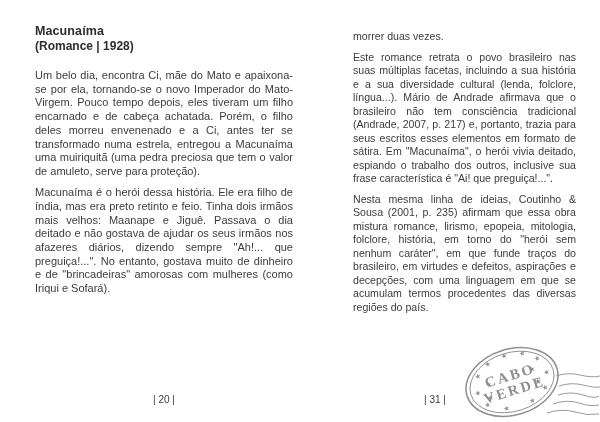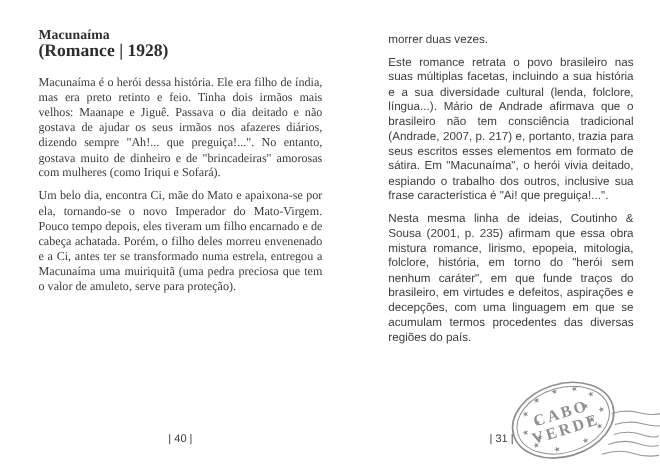--- a/index.html
+++ b/index.html
@@ -5,67 +5,67 @@
   html,body { margin:0; padding:0; }
   body {
     width:600px; height:422px;
     background:#ffffff;
     font-family:"Liberation Sans", sans-serif;
     color:#3c3c3c;
     position:relative;
     overflow:hidden;
   }
   .page { position:absolute; top:0; }
-  .page-left  { left:35px;  width:258px;font-family:Liberation Serif, serif; }
+  .page-left  { left:35px;  width:258px; }
   .page-right { left:337px; width:239px; }
 
   .title-block { margin-top:24px; margin-bottom:15px; }
   .book-title {
     font-size:12.5px; font-weight:bold; color:#2e2e2e;
     margin:0; line-height:15px; letter-spacing:0.1px;
   }
   .book-subtitle {
-    font-size:16px; font-weight:bold; color:#2e2e2e;
+    font-size:12px; font-weight:bold; color:#2e2e2e;
     margin:0; line-height:15px;
   }
 
   .page-left  p { font-size:11px;   line-height:13.7px; margin:0 0 7.5px 0; text-align:justify; }
   .page-right p { font-size:10.6px; line-height:13.5px; margin:0 0 7px 16px;   text-align:justify; }
   .page-right .body-text-block { margin-top:30px; }
 
   .page-footer {
     position:absolute; top:394px;
     font-size:10px; color:#3c3c3c; text-align:center;
   }
   .footer-left  { left:35px;  width:258px; }
-  .footer-right { left:345px; width:222px; }
+  .footer-right { left:324px; width:222px; }
 
   .stamp-wrap { position:absolute; left:452px; top:338px; width:148px; height:84px; }
 </style>
 </head>
 <body>
 
 <div class="page page-left">
   <div class="title-block">
     <h1 class="book-title">Macunaíma</h1>
     <h2 class="book-subtitle">(Romance | 1928)</h2>
   </div>
+  <p>Um belo dia, encontra Ci, mãe do Mato e apaixona-se por ela, tornando-se o novo Imperador do Mato-Virgem. Pouco tempo depois, eles tiveram um filho encarnado e de cabeça achatada. Porém, o filho deles morreu envenenado e a Ci, antes ter se transformado numa estrela, entregou a Macunaíma uma muiriquitã (uma pedra preciosa que tem o valor de amuleto, serve para proteção).</p>
   <p>Macunaíma é o herói dessa história. Ele era filho de índia, mas era preto retinto e feio. Tinha dois irmãos mais velhos: Maanape e Jiguê. Passava o dia deitado e não gostava de ajudar os seus irmãos nos afazeres diários, dizendo sempre "Ah!... que preguiça!...". No entanto, gostava muito de dinheiro e de "brincadeiras" amorosas com mulheres (como Iriqui e Sofará).</p>
-  <p>Um belo dia, encontra Ci, mãe do Mato e apaixona-se por ela, tornando-se o novo Imperador do Mato-Virgem. Pouco tempo depois, eles tiveram um filho encarnado e de cabeça achatada. Porém, o filho deles morreu envenenado e a Ci, antes ter se transformado numa estrela, entregou a Macunaíma uma muiriquitã (uma pedra preciosa que tem o valor de amuleto, serve para proteção).</p>
 </div>
 
 <div class="page page-right">
   <div class="body-text-block">
     <p>morrer duas vezes.</p>
     <p>Este romance retrata o povo brasileiro nas suas múltiplas facetas, incluindo a sua história e a sua diversidade cultural (lenda, folclore, língua...). Mário de Andrade afirmava que o brasileiro não tem consciência tradicional (Andrade, 2007, p. 217) e, portanto, trazia para seus escritos esses elementos em formato de sátira. Em "Macunaíma", o herói vivia deitado, espiando o trabalho dos outros, inclusive sua frase característica é "Ai! que preguiça!...".</p>
     <p>Nesta mesma linha de ideias, Coutinho &amp; Sousa (2001, p. 235) afirmam que essa obra mistura romance, lirismo, epopeia, mitologia, folclore, história, em torno do "herói sem nenhum caráter", em que funde traços do brasileiro, em virtudes e defeitos, aspirações e decepções, com uma linguagem em que se acumulam termos procedentes das diversas regiões do país.</p>
   </div>
 </div>
 
-<div class="page-footer footer-left">| 40 |</div>
+<div class="page-footer footer-left">| 20 |</div>
 <div class="page-footer footer-right">| 31 |</div>
 
 <div class="stamp-wrap">
   <svg width="148" height="84" viewBox="0 0 148 84">
 
     <g fill="none" stroke="#9a9a9a" stroke-width="1">
       <path d="M104 38 q12 -4 24 -1 t20 1"></path>
       <path d="M107 48 q12 -4 24 -1 t17 2"></path>
       <path d="M106 57 q13 -4 25 0 t16 1"></path>
       <path d="M101 66 q14 -5 26 -1 t20 2"></path>

